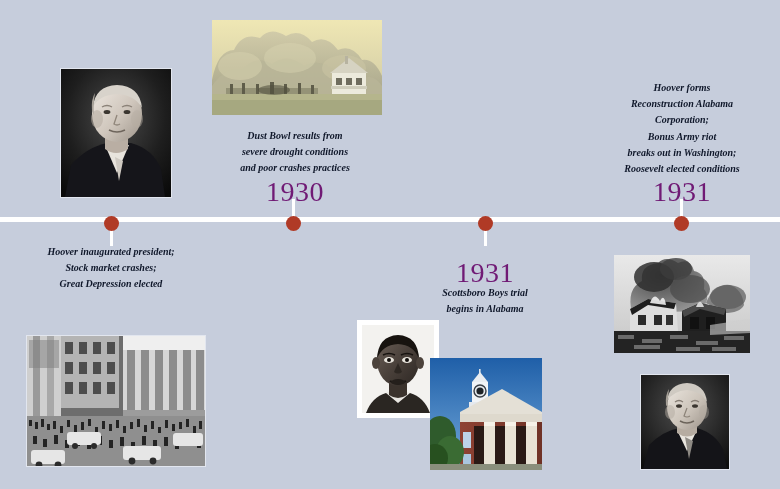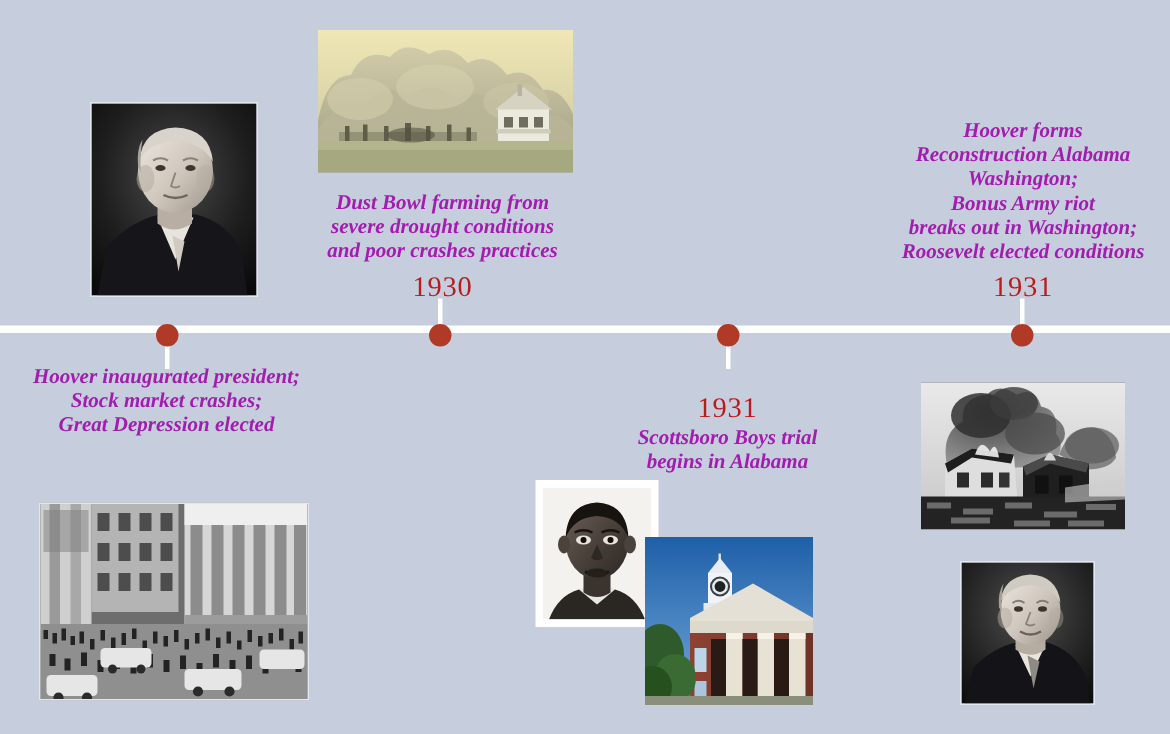--- a/index.html
+++ b/index.html
@@ -43,30 +43,30 @@
 
   .stem {
     position: absolute;
     width: 3px;
     background: #ffffff;
     z-index: 4;
   }
 
   
   .year {
-    color: #b91c1c;
-    font-size: 19px;
+    color: #701a75;
+    font-size: 28px;
     line-height: 24px;
     text-align: center;
     letter-spacing: 0.5px;
   }
 
   .caption {
-    color: #a21caf;
-    font-size: 14px;
+    color: #0f172a;
+    font-size: 10px;
     line-height: 16.2px;
     font-style: italic;
     font-weight: bold;
     text-align: center;
   }
 
   .block {
     position: absolute;
     text-align: center;
   }
@@ -298,21 +298,21 @@
         <rect x="72" y="64" width="3" height="10"></rect>
           <rect x="86" y="63" width="3" height="11"></rect>
         <rect x="99" y="65" width="3" height="9"></rect>
       </g>
       <ellipse cx="62" cy="70" rx="16" ry="5" fill="#4f4d3c" opacity=".55"></ellipse>
     </svg>
   </div>
 
   <div class="block" style="left:196px; top:128px; width:198px;">
     <div class="caption">
-      <div>Dust Bowl farming from</div>
+      <div>Dust Bowl results from</div>
       <div>severe drought conditions</div>
       <div>and poor crashes practices</div>
     </div>
     <div class="year" style="margin-top:3px;">1930</div>
   </div>
 
   <div class="stem" style="left:292px; top:199px; height:20px;"></div>
   <div class="node" style="left:286px; top:216px;"></div>
 
   <div class="stem" style="left:484px; top:224px; height:22px;"></div>
@@ -416,21 +416,21 @@
       <ellipse cx="5" cy="100" rx="13" ry="14" fill="#27501f"></ellipse>
 
       <rect x="0" y="106" width="112" height="6" fill="#8a8f7c"></rect>
     </svg>
   </div>
 
   <div class="block" style="left:586px; top:80px; width:192px;">
     <div class="caption">
       <div>Hoover forms</div>
       <div>Reconstruction Alabama</div>
-      <div>Washington;</div>
+      <div>Corporation;</div>
       <div>Bonus Army riot</div>
       <div>breaks out in Washington;</div>
       <div>Roosevelt elected conditions</div>
     </div>
     <div class="year" style="margin-top:3px;">1931</div>
   </div>
 
   <div class="stem" style="left:680px; top:199px; height:20px;"></div>
   <div class="node" style="left:674px; top:216px;"></div>
 

